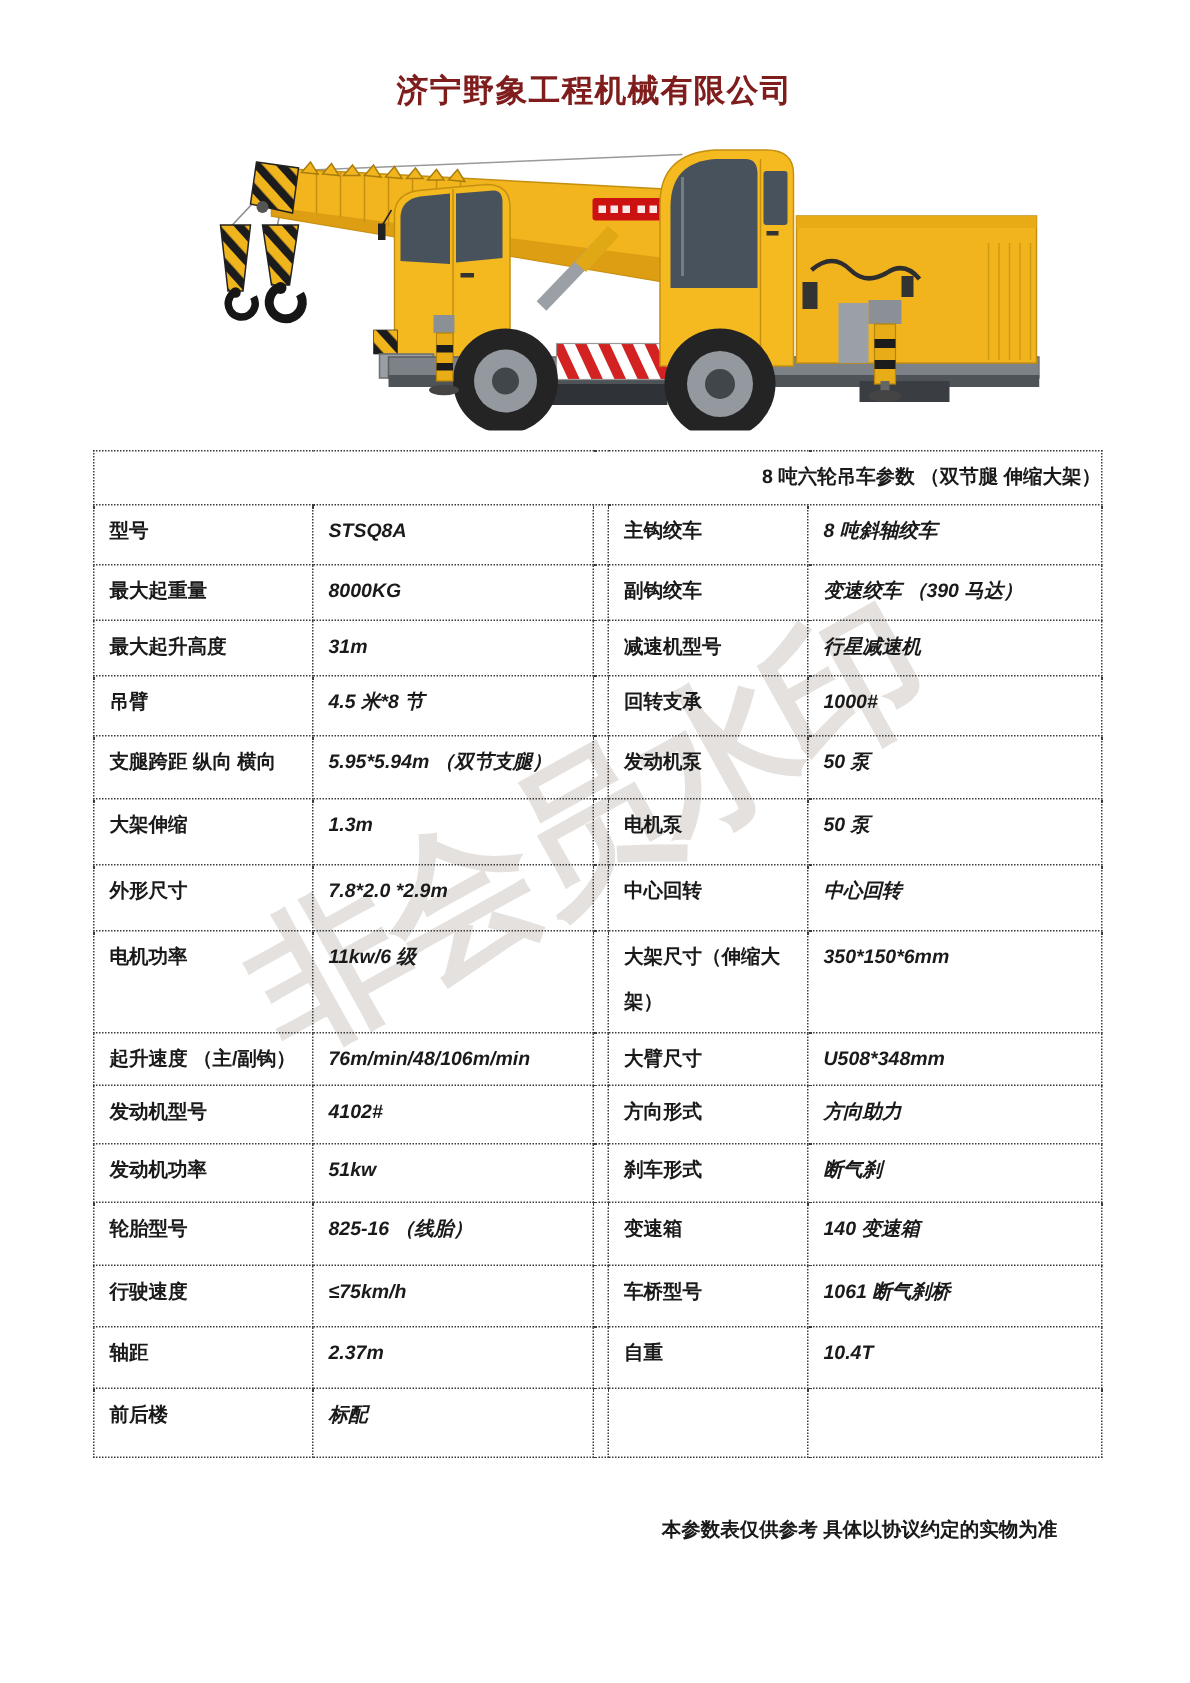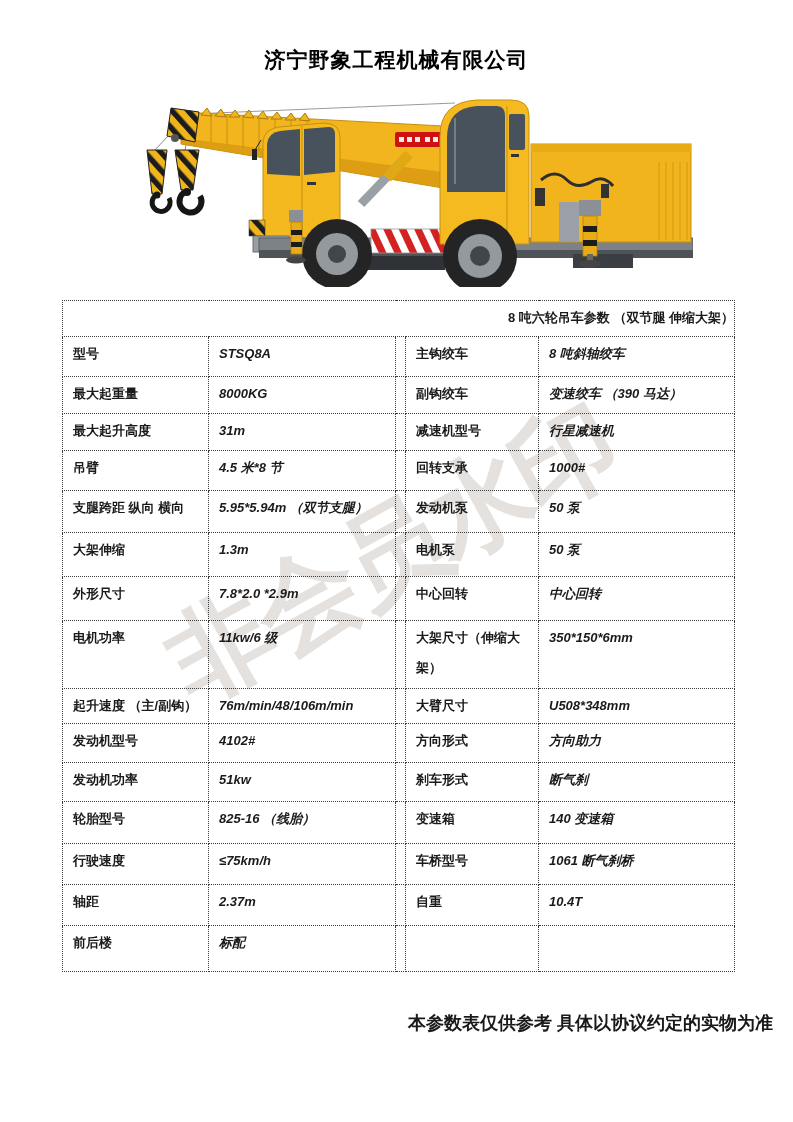--- a/index.html
+++ b/index.html
@@ -1,41 +1,41 @@
 <!DOCTYPE html>
 <html><head>
 <meta charset="utf-8">
 <style>
   html,body{margin:0;padding:0;background:#fff;}
   .page{position:relative;width:793px;height:1122px;background:#fff;overflow:hidden;
         font-family:"Liberation Sans","DejaVu Sans",sans-serif;color:#1a1a1a;}
   
   .company-title{position:absolute;top:46px;left:0;width:793px;text-align:center;
         font-family:"Liberation Serif","DejaVu Serif",serif;
-        font-size:21px;font-weight:bold;letter-spacing:1px;color:#000000;}
+        font-size:21px;font-weight:bold;letter-spacing:1px;color:#7f1d1d;}
   
   .truck-wrap{position:absolute;left:103px;top:92px;width:590px;height:195px;z-index:2;}
   
   .watermark{position:absolute;left:60px;top:478px;width:660px;height:150px;z-index:0;
         text-align:center;font-size:104px;font-weight:bold;color:#e4e1de;
         letter-spacing:-6px;white-space:nowrap;transform:rotate(-29deg);
         user-select:none;pointer-events:none;line-height:150px;}
   
   .tbl-wrap{position:absolute;left:62px;top:300px;z-index:1;}
   table.spec{border-collapse:collapse;table-layout:fixed;width:672px;background:transparent;
         border:1px dotted #3c3c3c;}
   table.spec td{border:1px dotted #3c3c3c;font-size:13px;font-weight:bold;
         vertical-align:top;padding:2px 0 0 10px;line-height:30px;overflow:hidden;}
   td.hdrcell{text-align:right;font-size:14px;padding:2px 0 0 0;line-height:32px;}
   td.gap{border-top:none;border-bottom:none;padding:0;}
   td.val{padding-left:12px;font-style:italic;}
   td.indent{padding-left:38px;}
   
   .footer-note{position:absolute;left:408px;top:1011px;width:330px;z-index:1;
-        font-size:18px;font-weight:bold;white-space:nowrap;}
+        font-size:13px;font-weight:bold;text-align:center;white-space:nowrap;}
 </style>
 </head>
 <body>
 
 <div class="page">
 
   <div class="company-title">济宁野象工程机械有限公司</div>
 
   <div class="truck-wrap">
     <svg viewBox="0 0 590 195" width="590" height="195" xmlns="http://www.w3.org/2000/svg">

